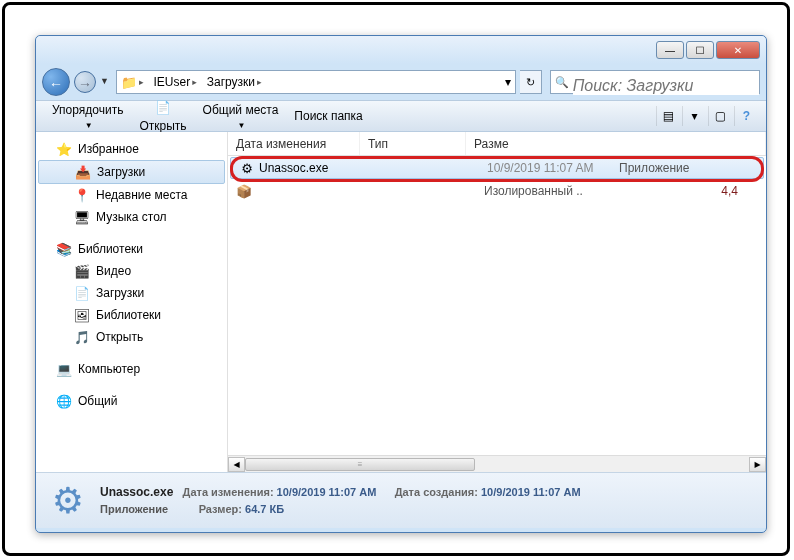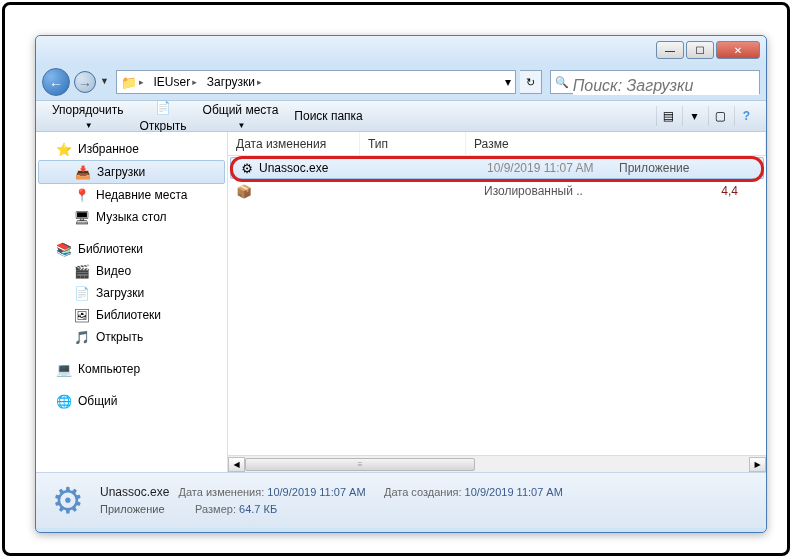--- a/index.html
+++ b/index.html
@@ -50,21 +50,21 @@
 .cell.name { width: 248px; display: flex; align-items: center; gap: 4px; }
 .cell.date { width: 132px; color: #888; }
 .cell.type { width: 106px; color: #555; }
 .cell.size { flex: 1; text-align: right; color: #7f1d1d; padding-right: 28px; }
 .hscroll { height: 17px; background: #f0f0f0; border-top: 1px solid #ddd; display: flex; align-items: center; }
 .hscroll-btn { width: 17px; height: 15px; background: linear-gradient(#fff,#e0e0e0); border: 1px solid #c0c0c0; font-size: 8px; display: flex; align-items: center; justify-content: center; cursor: pointer; }
 .hscroll-track { flex: 1; height: 15px; background: #f0f0f0; position: relative; }
 .hscroll-thumb { position: absolute; left: 0; width: 230px; height: 13px; top: 1px; background: linear-gradient(#f4f4f4,#d6d6d6); border: 1px solid #b8b8b8; border-radius: 2px; display: flex; align-items: center; justify-content: center; font-size: 8px; color: #999; cursor: pointer; }
 .details-pane { height: 56px; background: linear-gradient(180deg, #eef4fb, #dbe7f4); border-top: 1px solid #c5d5e5; display: flex; align-items: center; padding: 4px 10px; font-size: 11px; gap: 10px; }
 .details-icon { width: 44px; height: 44px; display: flex; align-items: center; justify-content: center; font-size: 36px; }
-.details-text { line-height: 1.5; }
+.details-text { line-height: 1.5; font-weight: bold; }
 .details-name { font-size: 12px; color: #222; }
 .details-sub { font-size: 11px; color: #555; }
 .dg-label { color: #666; }
 .dg-val { color: #3a5b8a; }
 .ico { display: inline-flex; width: 16px; height: 16px; align-items: center; justify-content: center; font-size: 13px; }
 </style>
 </head>
 <body>
 
 <div class="outer-border">

